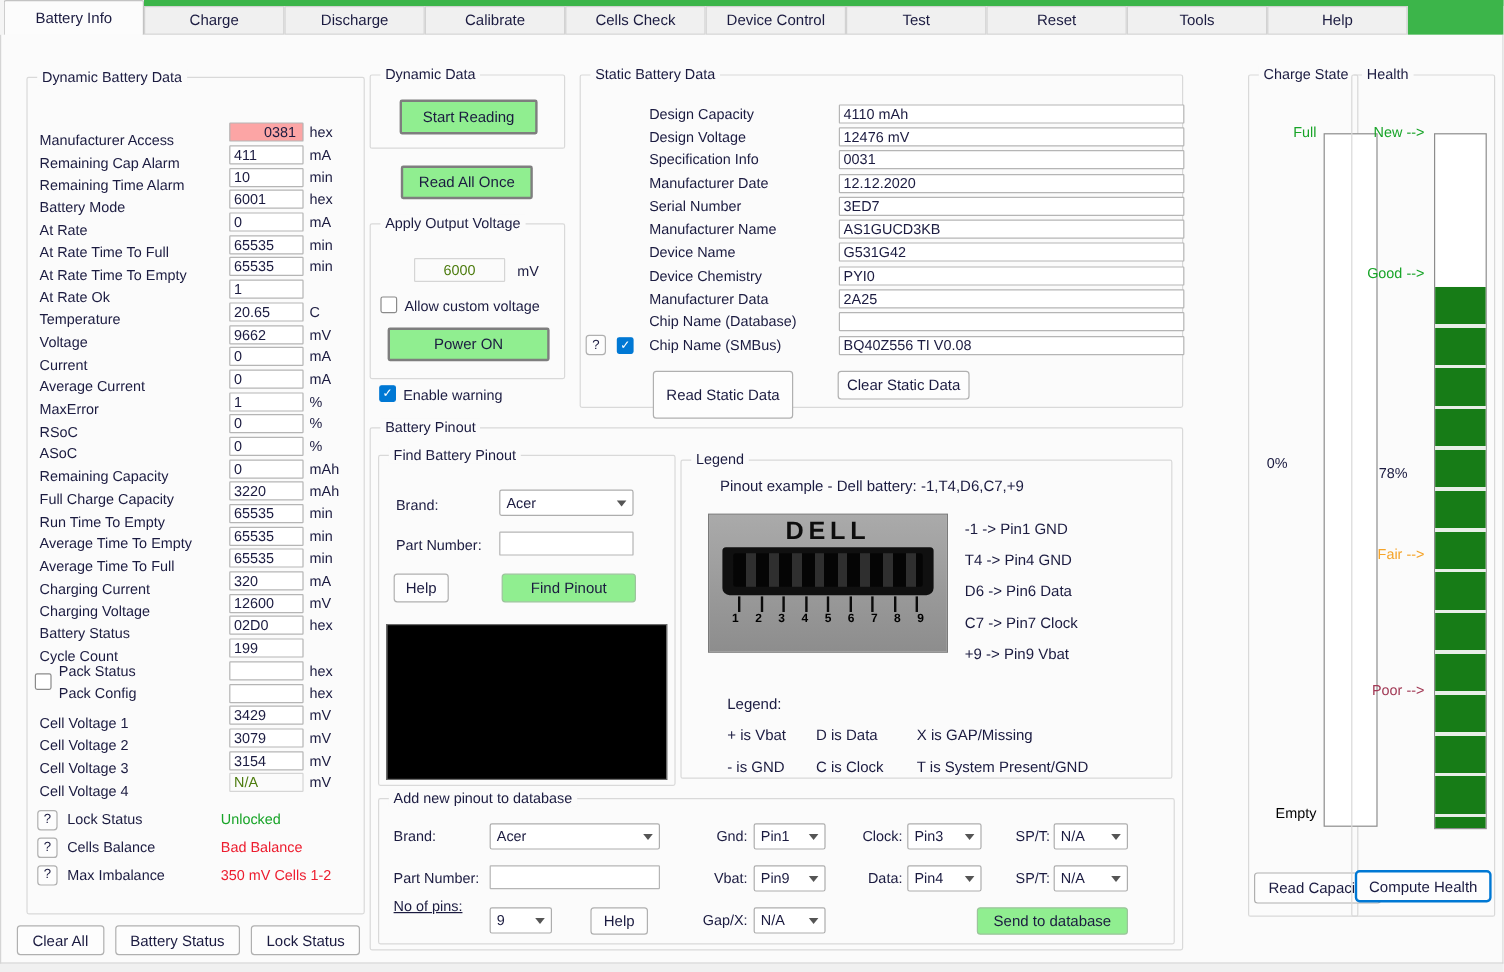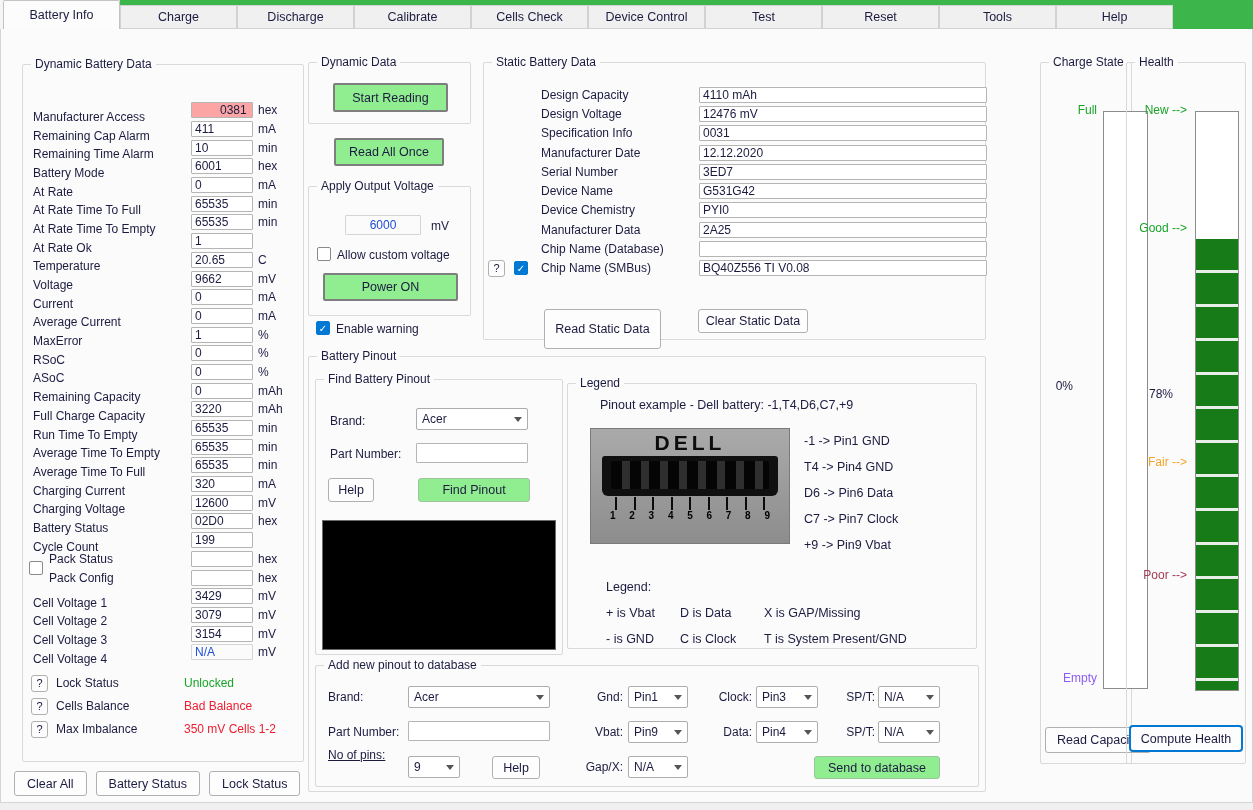--- a/index.html
+++ b/index.html
@@ -18,37 +18,37 @@
 
   .content { position:absolute; left:0; top:29px; width:1253px; height:774px; background:#fbfbfb; border:1px solid #d5d5d5; border-top:none; }
 
   
   .gb { position:absolute; border:1px solid #d9d9d9; border-radius:2px; }
   .gb-title { position:absolute; top:-8px; left:8px; background:#fbfbfb; padding:0 4px; font-size:12px; color:#1b1b40; white-space:nowrap; }
 
   
   .tbx { border:1px solid #b5b5b5; background:#fff; height:16px; font-size:12px; font-family:"Liberation Sans",sans-serif; color:#1b1b40; padding:0 3px; border-radius:1px; }
   .tbx.hl { background:#fca5a5;padding-left:28px; }
-  .tbx.dis { color:#1d4ed8; border-color:#d5d5d5; background:#fbfbfb; }
+  .tbx.dis { color:#4d7c0f; border-color:#d5d5d5; background:#fbfbfb; }
   .btn { background:#fdfdfd; border:1px solid #b0b0b0; border-radius:3px; font-size:12.5px; color:#1b1b40;
          display:flex; align-items:center; justify-content:center; cursor:default; position:absolute; }
   .btn-green { background:#90ee90; }
   .btn-thick { border:2px solid #7e7e7e; border-radius:2px; }
   .btn-blue { border:2px solid #0078d4; border-radius:4px; }
   .qbtn { width:17px; height:17px; border:1px solid #b0b0b0; border-radius:3px; background:#fdfdfd; font-size:11px;
           display:inline-flex; align-items:center; justify-content:center; color:#1b1b40; flex:none; }
   .cb { width:14px; height:14px; border:1px solid #8a8a8a; border-radius:2px; background:#fff; display:inline-flex;
         align-items:center; justify-content:center; font-size:10px; color:#fff; flex:none; }
   .cb.checked { background:#0078d4; border-color:#0078d4; }
   .cb.checked::after { content:"✓"; }
   .sel { display:inline-flex; align-items:center; justify-content:space-between; border:1px solid #adadad; background:#fff;
          border-radius:2px; padding:0 5px; font-size:12px; height:22px; position:absolute; color:#1b1b40; }
   .chev { width:0; height:0; border-left:4px solid transparent; border-right:4px solid transparent; border-top:5px solid #555; margin-left:4px; }
   .lbl { position:absolute; font-size:12px; white-space:nowrap; }
-  .c-green { color:#18a428; } .c-red { color:#ed1c2e; } .c-orange { color:#f5a42a; } .c-maroon { color:#a23a56; } .c-rose { color:#8b5cf6; }
+  .c-green { color:#18a428; } .c-red { color:#ed1c2e; } .c-orange { color:#f5a42a; } .c-maroon { color:#a23a56; } .c-rose { color:#000000; }
 
   
   .drows { position:absolute; left:6px; top:36px; right:6px; }
   .drow { display:flex; align-items:center; height:18.7px; }
   .dlabel { padding-left:4px; width:162px; font-size:12px; flex:none; white-space:nowrap;margin-top:13px; }
   .dinput { width:62px; flex:none; }
   .dunit { margin-left:5px; font-size:12px; }
   .packwrap { display:flex; align-items:center; height:37.4px; }
   .packlabels { margin-left:6px; width:142px; flex:none; }
   .packlabels div { height:18.7px; display:flex; align-items:center; font-size:12px; }
@@ -412,20 +412,24 @@
           <div class="srow" data-name="table-row">
             <span class="slabel" data-name="field-label">Manufacturer Date</span>
             <input class="tbx sinput" data-name="field-value-input" value="12.12.2020" style="">
           </div>
 
           <div class="srow" data-name="table-row">
             <span class="slabel" data-name="field-label">Serial Number</span>
             <input class="tbx sinput" data-name="field-value-input" value="3ED7" style="">
           </div>
 
+          <div class="srow" data-name="table-row">
+            <span class="slabel" data-name="field-label">Manufacturer Name</span>
+            <input class="tbx sinput" data-name="field-value-input" value="AS1GUCD3KB" style="">
+          </div>
 
           <div class="srow" data-name="table-row">
             <span class="slabel" data-name="field-label">Device Name</span>
             <input class="tbx sinput" data-name="field-value-input" value="G531G42" style="">
           </div>
 
           <div class="srow" data-name="table-row">
             <span class="slabel" data-name="field-label">Device Chemistry</span>
             <input class="tbx sinput" data-name="field-value-input" value="PYI0" style="">
           </div>

